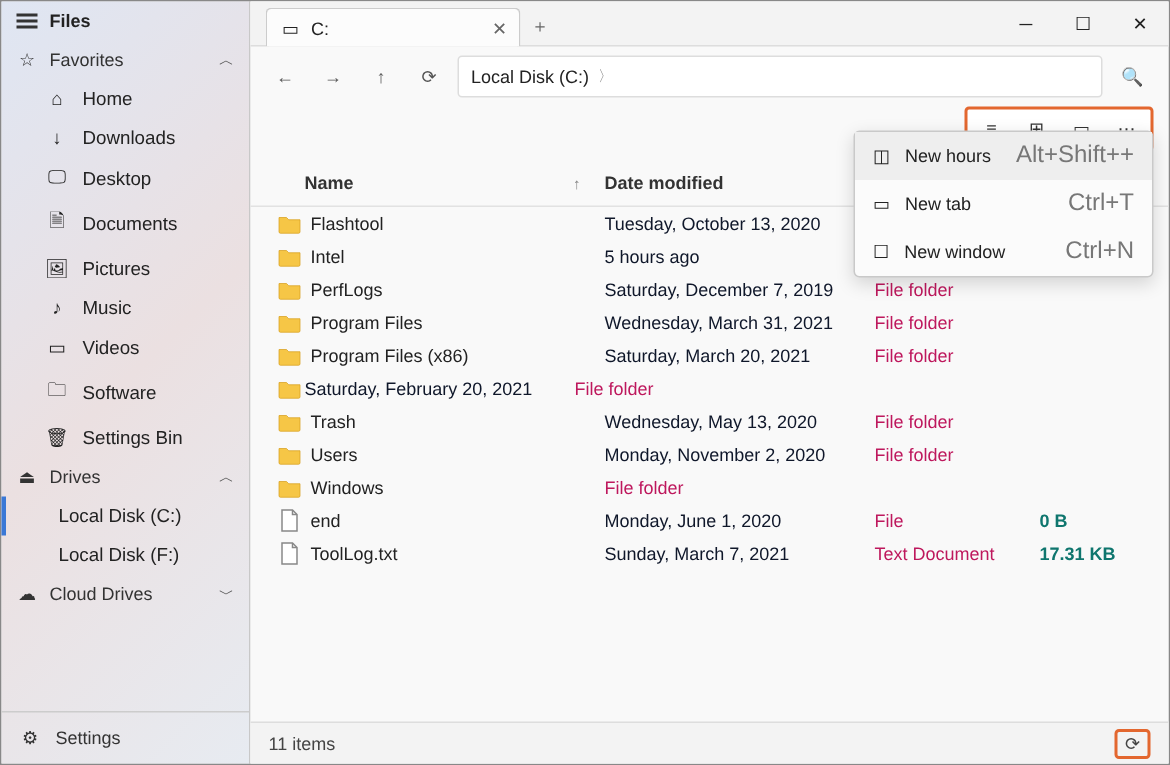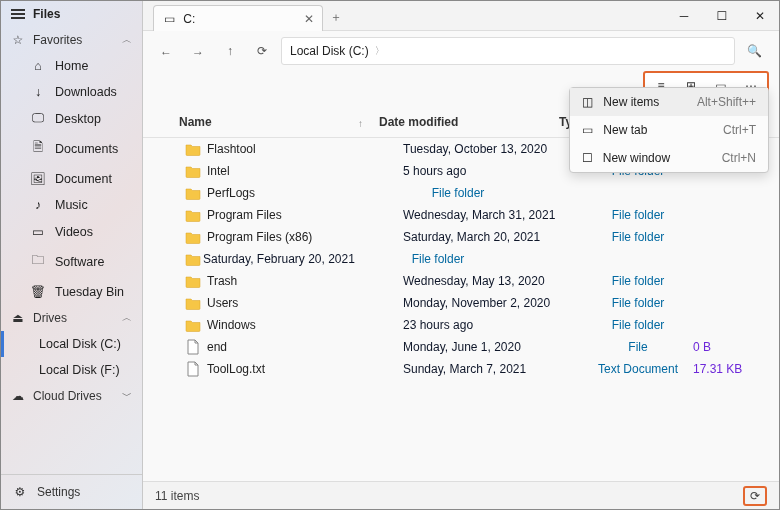--- a/index.html
+++ b/index.html
@@ -37,35 +37,35 @@
   .view-btn { width:28px; height:22px; display:flex; align-items:center; justify-content:center; color:#333; }
   
   .colheaders { display:flex; padding:8px 16px; border-bottom:1px solid #e2e2e2; color:#333; font-weight:600; }
   .col-name { width:220px; display:flex; align-items:flex-end; gap:6px; padding-left:20px;}
   .col-date { width:180px; }
   .col-type { width:110px; }
   .col-size { width:70px; }
   .sort-arrow { color:#888; font-size:10px; }
   
   .rows { overflow:auto; flex:1; }
-  .row { display:flex; align-items:center; padding:4px 16px; height:22px;margin-left:24px; }
+  .row { display:flex; align-items:center; padding:4px 16px; height:22px; }
   .row .ico { width:20px; display:inline-flex; align-items:center; justify-content:center; }
   .row .name { width:200px; padding-left:4px; }
   .row .date { width:180px; color:#0f172a; }
-  .row .type { width:110px; color:#0369a1;text-align:center; }
-  .row .size { width:70px; color:#6d28d9; }
+  .row .type { width:110px; color:#be185d; }
+  .row .size { width:70px; color:#0f766e;font-weight:bold; }
   
   .statusbar { height:28px; border-top:1px solid #ddd; display:flex; align-items:center; justify-content:space-between; padding:0 12px; background:#f3f3f3; font-size:12px; color:#444; }
   .spinner-box { border:2px solid #e3672f; width:24px; height:20px; display:flex; align-items:center; justify-content:center; border-radius:3px; }
   
   .popup { position:absolute; top:86px; right:10px; width:200px; background:#fbfbfb; border:1px solid #c9c9c9; box-shadow:0 4px 12px rgba(0,0,0,0.15); border-radius:4px; }
   .popup-item { display:flex; align-items:center; justify-content:space-between; padding:7px 12px; gap:10px; }
   .popup-item.hl { background:#eee; }
   .popup-left { display:flex; align-items:center; gap:10px; }
-  .shortcut { color:#777; font-size:12px; }
+  .shortcut { color:#777; font-size:16px; }
   svg { display:block; }
 </style>
 </head>
 <body>
 
 <div class="app">
 
   <div class="sidebar">
     <div class="sidebar-header">
       <span class="hamburger">
@@ -94,37 +94,37 @@
     <div class="nav-item">
         <span class="icon">🖵</span>
         <span>Desktop</span>
       </div>
     <div class="nav-item">
         <span class="icon">🗎</span>
         <span>Documents</span>
       </div>
     <div class="nav-item">
         <span class="icon">🖼</span>
-        <span>Document</span>
+        <span>Pictures</span>
       </div>
     <div class="nav-item">
         <span class="icon">♪</span>
         <span>Music</span>
       </div>
     <div class="nav-item">
         <span class="icon">▭</span>
         <span>Videos</span>
       </div>
     <div class="nav-item">
         <span class="icon">🗀</span>
         <span>Software</span>
       </div>
     <div class="nav-item">
         <span class="icon">🗑</span>
-        <span>Tuesday Bin</span>
+        <span>Settings Bin</span>
       </div>
 
     <div class="section-header">
       <span class="label">
           <span class="icon">⏏</span>
           <span>Drives</span>
         </span>
       <span class="chev">︿</span>
     </div>
     <div class="nav-item indent2 active">
@@ -217,20 +217,21 @@
           <span class="type">File folder</span>
           <span class="size"></span>
         </div>
         <div class="row">
           <span class="ico">
             <svg width="16" height="14" viewBox="0 0 16 14">
               <path d="M1 3 h5 l1.5 1.5 H15 v8 a1 1 0 0 1 -1 1 H2 a1 1 0 0 1 -1 -1 Z" fill="#f6c646" stroke="#d8a020" stroke-width="0.5"></path>
             </svg>
           </span>
           <span class="name">PerfLogs</span>
+          <span class="date">Saturday, December 7, 2019</span>
           <span class="type">File folder</span>
           <span class="size"></span>
         </div>
         <div class="row">
           <span class="ico">
             <svg width="16" height="14" viewBox="0 0 16 14">
               <path d="M1 3 h5 l1.5 1.5 H15 v8 a1 1 0 0 1 -1 1 H2 a1 1 0 0 1 -1 -1 Z" fill="#f6c646" stroke="#d8a020" stroke-width="0.5"></path>
             </svg>
           </span>
           <span class="name">Program Files</span>
@@ -281,21 +282,20 @@
           <span class="type">File folder</span>
           <span class="size"></span>
         </div>
         <div class="row">
           <span class="ico">
             <svg width="16" height="14" viewBox="0 0 16 14">
               <path d="M1 3 h5 l1.5 1.5 H15 v8 a1 1 0 0 1 -1 1 H2 a1 1 0 0 1 -1 -1 Z" fill="#f6c646" stroke="#d8a020" stroke-width="0.5"></path>
             </svg>
           </span>
           <span class="name">Windows</span>
-          <span class="date">23 hours ago</span>
           <span class="type">File folder</span>
           <span class="size"></span>
         </div>
         <div class="row">
           <span class="ico">
             <svg width="14" height="16" viewBox="0 0 14 16">
               <path d="M2 1 h7 l3 3 v11 H2 Z" fill="#fff" stroke="#888"></path>
               <path d="M9 1 v3 h3" fill="none" stroke="#888"></path>
             </svg>
           </span>
@@ -320,21 +320,21 @@
 
     <div class="statusbar">
       <span>11 items</span>
       <span class="spinner-box">⟳</span>
     </div>
 
     <div class="popup">
       <div class="popup-item hl">
         <span class="popup-left">
             <span>◫</span>
-            <span>New items</span>
+            <span>New hours</span>
           </span>
         <span class="shortcut">Alt+Shift++</span>
       </div>
       <div class="popup-item">
         <span class="popup-left">
             <span>▭</span>
             <span>New tab</span>
           </span>
         <span class="shortcut">Ctrl+T</span>
       </div>

